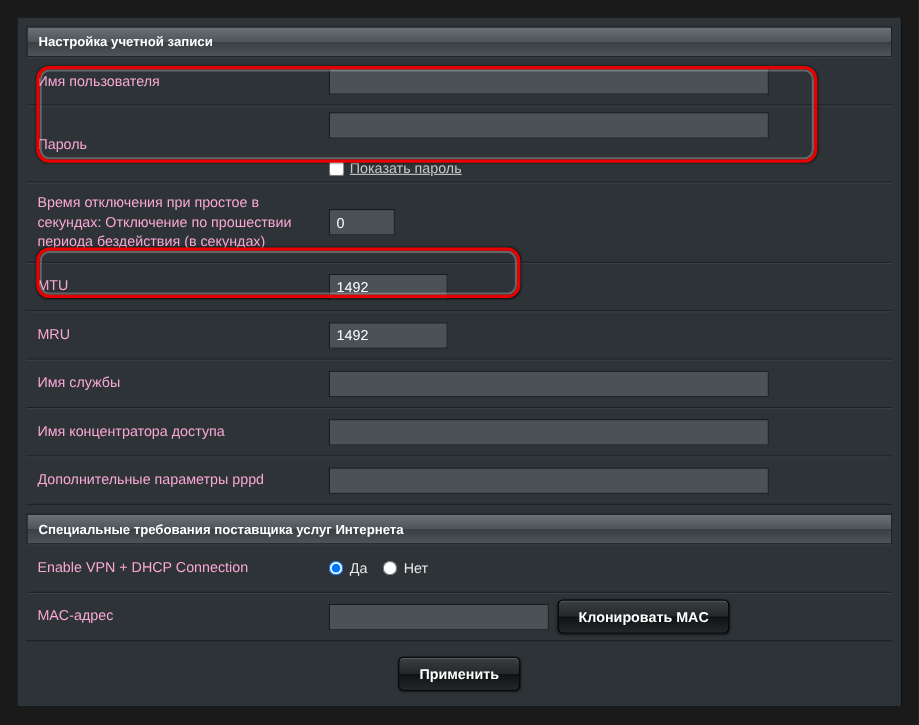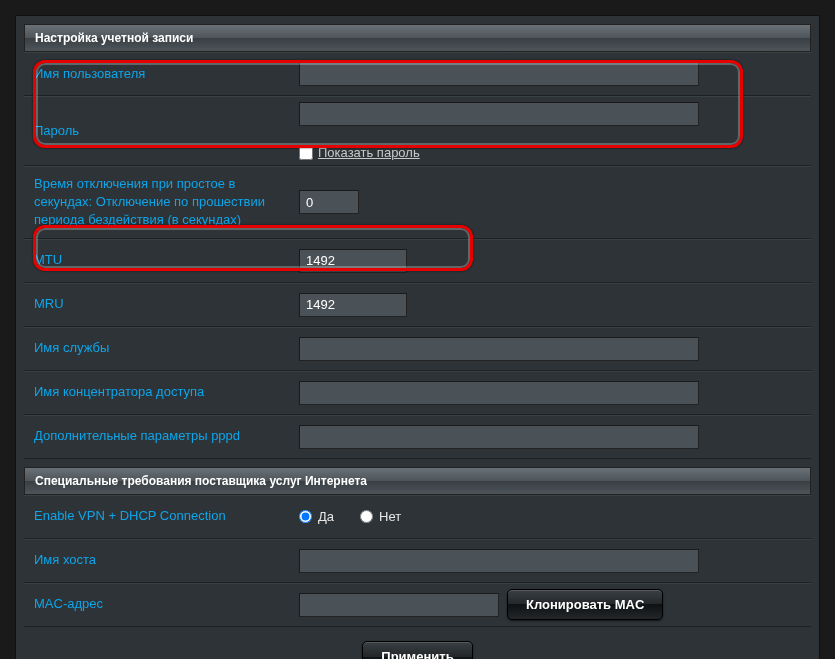--- a/index.html
+++ b/index.html
@@ -28,21 +28,21 @@
   .row {
     display: flex;
     border-bottom: 1px solid #1c2124;
     border-top: 1px solid #3a4145;
     min-height: 44px;
     align-items: center;
   }
   .lbl {
     width: 265px;
     padding: 8px 10px;
-    color: #0ea5e9;
+    color: #f9a8d4;
     line-height: 1.4;
     flex-shrink: 0;
   }
   .field {
     flex: 1;
     padding: 5px 10px;
     display: flex;
     align-items: center;
     gap: 8px;
     flex-wrap: wrap;
@@ -58,21 +58,21 @@
     font-size: 13px;
   }
   .wide { width: 400px; }
   .narrow { width: 60px; }
   .med { width: 108px; }
   .mac { width: 200px; }
   .checkbox-row { display: flex; align-items: center; gap: 5px; color: #c8c8c8; }
   .checkbox-row span { text-decoration: underline; cursor: pointer; }
   input[type="checkbox"] { width: 14px; height: 14px; }
   input[type="radio"] { margin: 0 3px 0 0; }
-  .radio-group { display: flex; align-items: center; gap: 16px; color: #e8e8e8; }
+  .radio-group { display: flex; align-items: center; gap: 4px; color: #e8e8e8; }
   .radio-item { display: flex; align-items: center; gap: 3px; margin-right: 10px; }
   .btn {
     background: linear-gradient(to bottom, #3a3f43 0%, #23272a 50%, #0f1213 50%, #23272a 100%);
     border: 1px solid #000;
     border-radius: 5px;
     color: #fff;
     padding: 7px 18px;
     font-weight: bold;
     font-size: 13px;
     cursor: pointer;
@@ -170,26 +170,20 @@
           <span>Да</span>
         </label>
         <label class="radio-item">
           <input type="radio" name="vpn" style="">
           <span>Нет</span>
         </label>
       </div>
     </div>
   </div>
 
-  <div class="row">
-    <div class="lbl">Имя хоста</div>
-    <div class="field">
-        <input type="text" class="wide" value="" style="">
-      </div>
-  </div>
 
   <div class="row">
     <div class="lbl">MAC-адрес</div>
     <div class="field">
       <input type="text" class="mac" value="" style="">
       <button class="btn">Клонировать MAC</button>
     </div>
   </div>
 
   <div class="apply-row">

